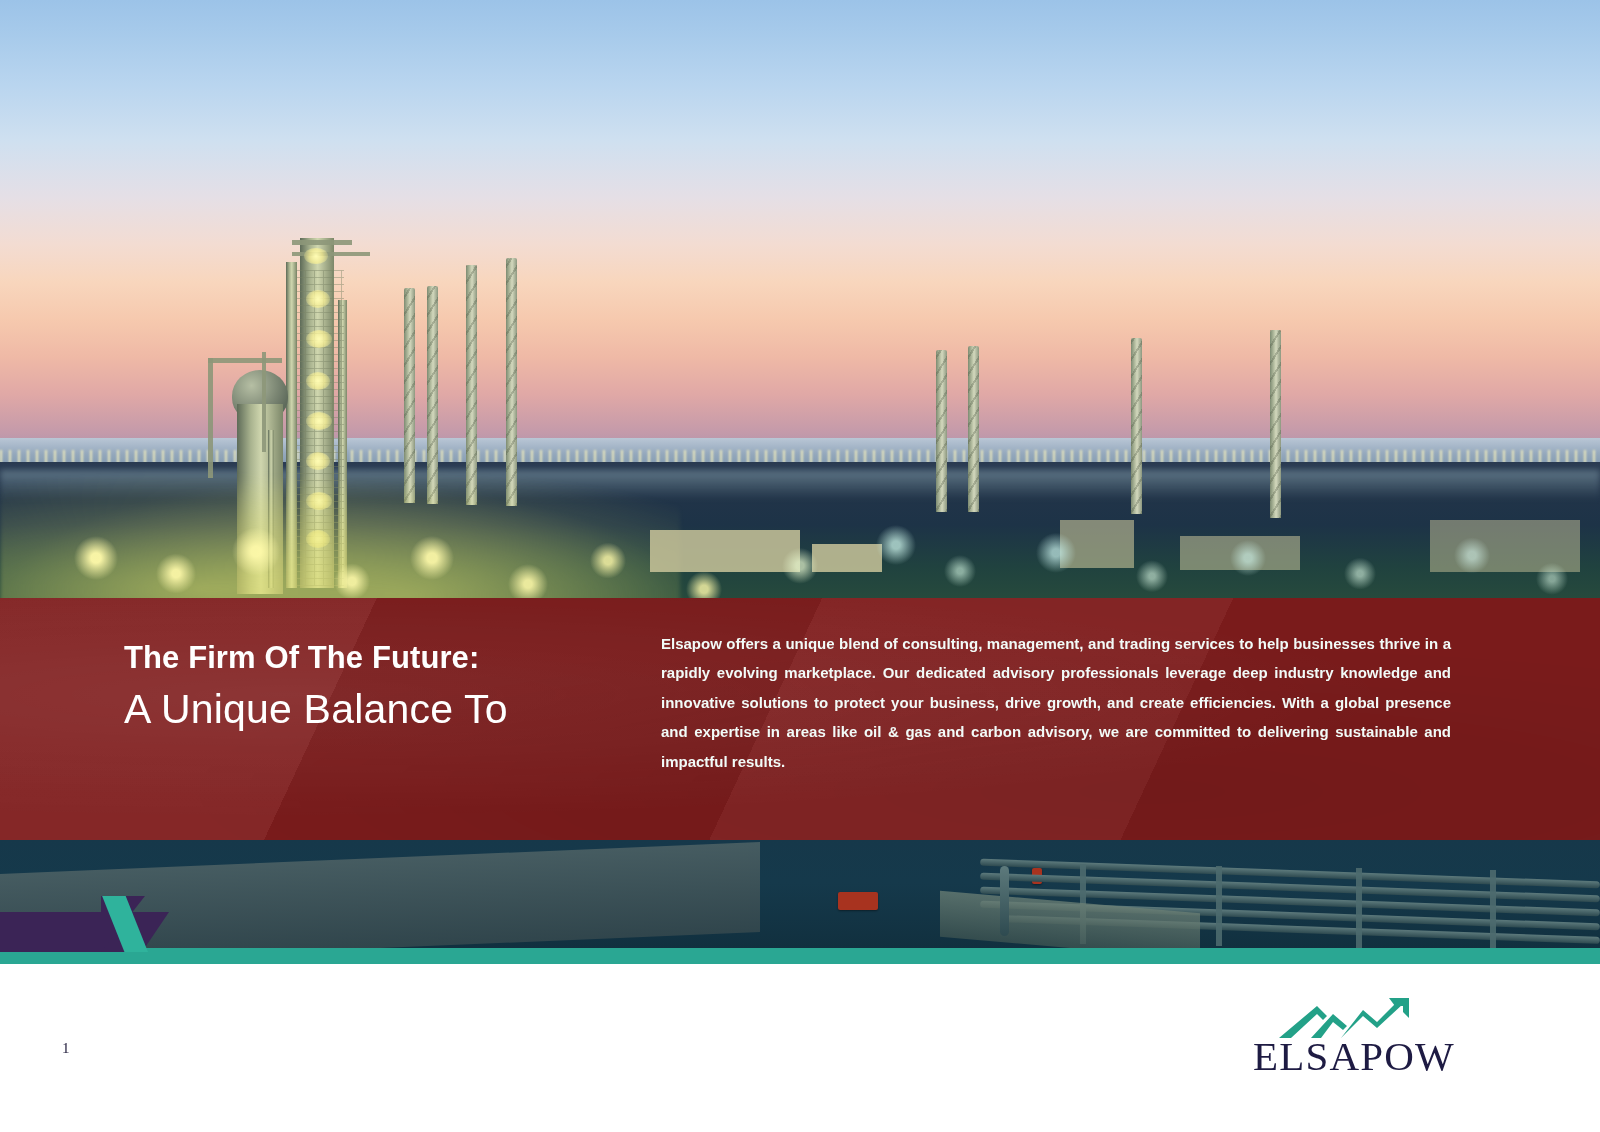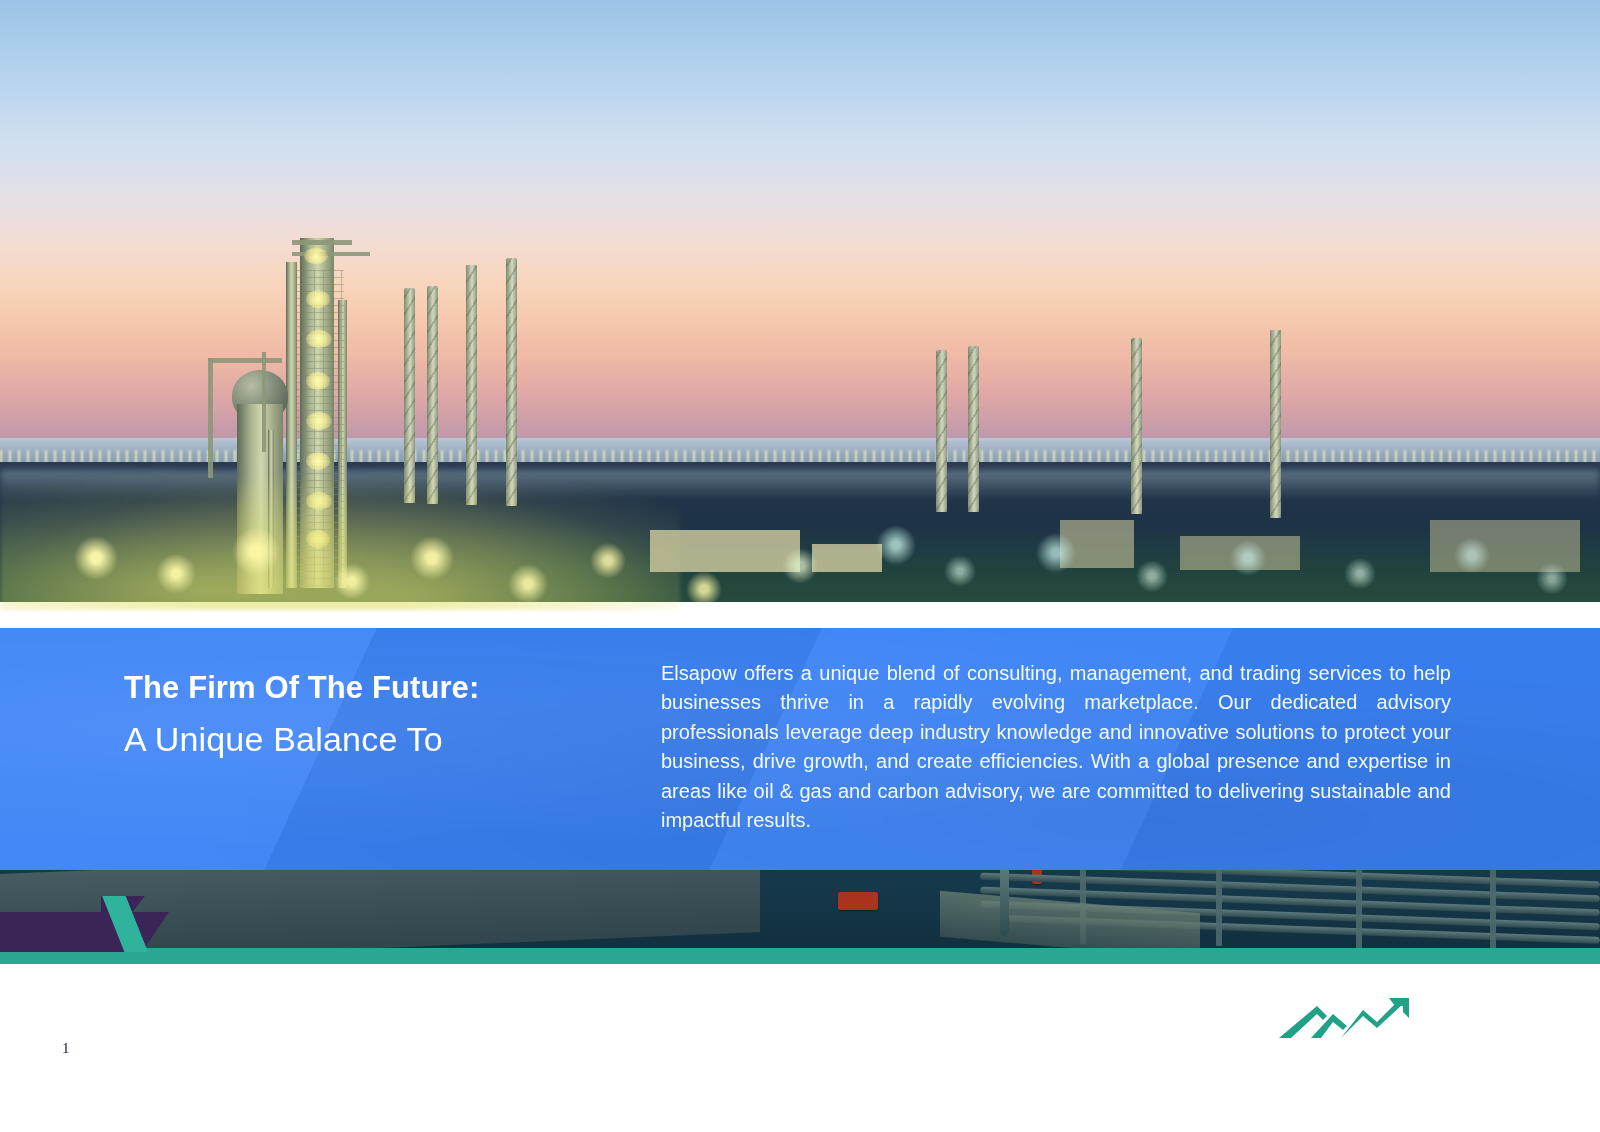--- a/index.html
+++ b/index.html
@@ -161,55 +161,54 @@
     position:absolute; background:#a8331f; border-radius:2px;
     box-shadow:0 1px 2px rgba(0,0,0,.4);
   }
   .lp-wall{
     position:absolute; background:linear-gradient(to bottom,#6d8176,#3f5552);
   }
 
   
   .band{
     position:absolute; left:0; top:598px; width:1600px; height:242px;
-    background:#3b82f6;
+    background:#7f1d1d;
     overflow:hidden;
-    margin-top:30px;
   }
   .band .bandtex{
     position:absolute; inset:0;
     background:
       linear-gradient(115deg, rgba(255,255,255,.05) 0 22%, rgba(0,0,0,.05) 22% 48%, rgba(255,255,255,.04) 48% 72%, rgba(0,0,0,.04) 72% 100%),
       radial-gradient(ellipse at 18% 40%, rgba(255,255,255,.07), rgba(255,255,255,0) 60%),
       radial-gradient(ellipse at 72% 80%, rgba(0,0,0,.08), rgba(0,0,0,0) 60%);
     opacity:.9;
   }
   .band-inner{ position:relative; width:100%; height:100%; }
 
   .headline{
     position:absolute; left:124px; top:39px; width:520px;
     color:#ffffff;
   }
   .hl-1{
     font-size:31px; font-weight:bold; letter-spacing:.1px;
     line-height:42px; white-space:nowrap;
   }
   .hl-2, .hl-3{
-    font-size:34px; font-weight:300; line-height:44px;
+    font-size:41px; font-weight:300; line-height:44px;
     letter-spacing:.2px; white-space:nowrap;
   }
   .hl-2{ margin-top:8px; }
 
   .bodycopy{
     position:absolute; left:661px; top:31px; width:790px;
     color:#f2fbf8;
-    font-size:20px;
+    font-size:15px;
     line-height:29.4px;
     text-align:justify;
-    font-weight:400;
+    font-weight:700;
   }
 
   
   .bottombar{
     position:absolute; left:0; top:948px; width:1600px; height:16px;
     background:#2aa793;
   }
 
   
   .decor{
@@ -368,15 +367,16 @@
           <path d="M2 42 L40 10 L50 20 L46 24 L40 18 L14 42 Z"></path>
 
           <path d="M34 42 L56 18 L70 30 L66 34 L56 26 L44 42 Z"></path>
 
           <path d="M64 42 L86 20 L100 32 L126 8 L122 4 L100 26 L86 14 Z"></path>
 
           <path d="M112 2 L132 2 L132 22 L126 16 L126 10 L118 10 Z"></path>
         </g>
       </svg>
     </div>
+    <div class="logo-word">ELSAPOW</div>
   </div>
 
 </div>
 
 </body></html>

